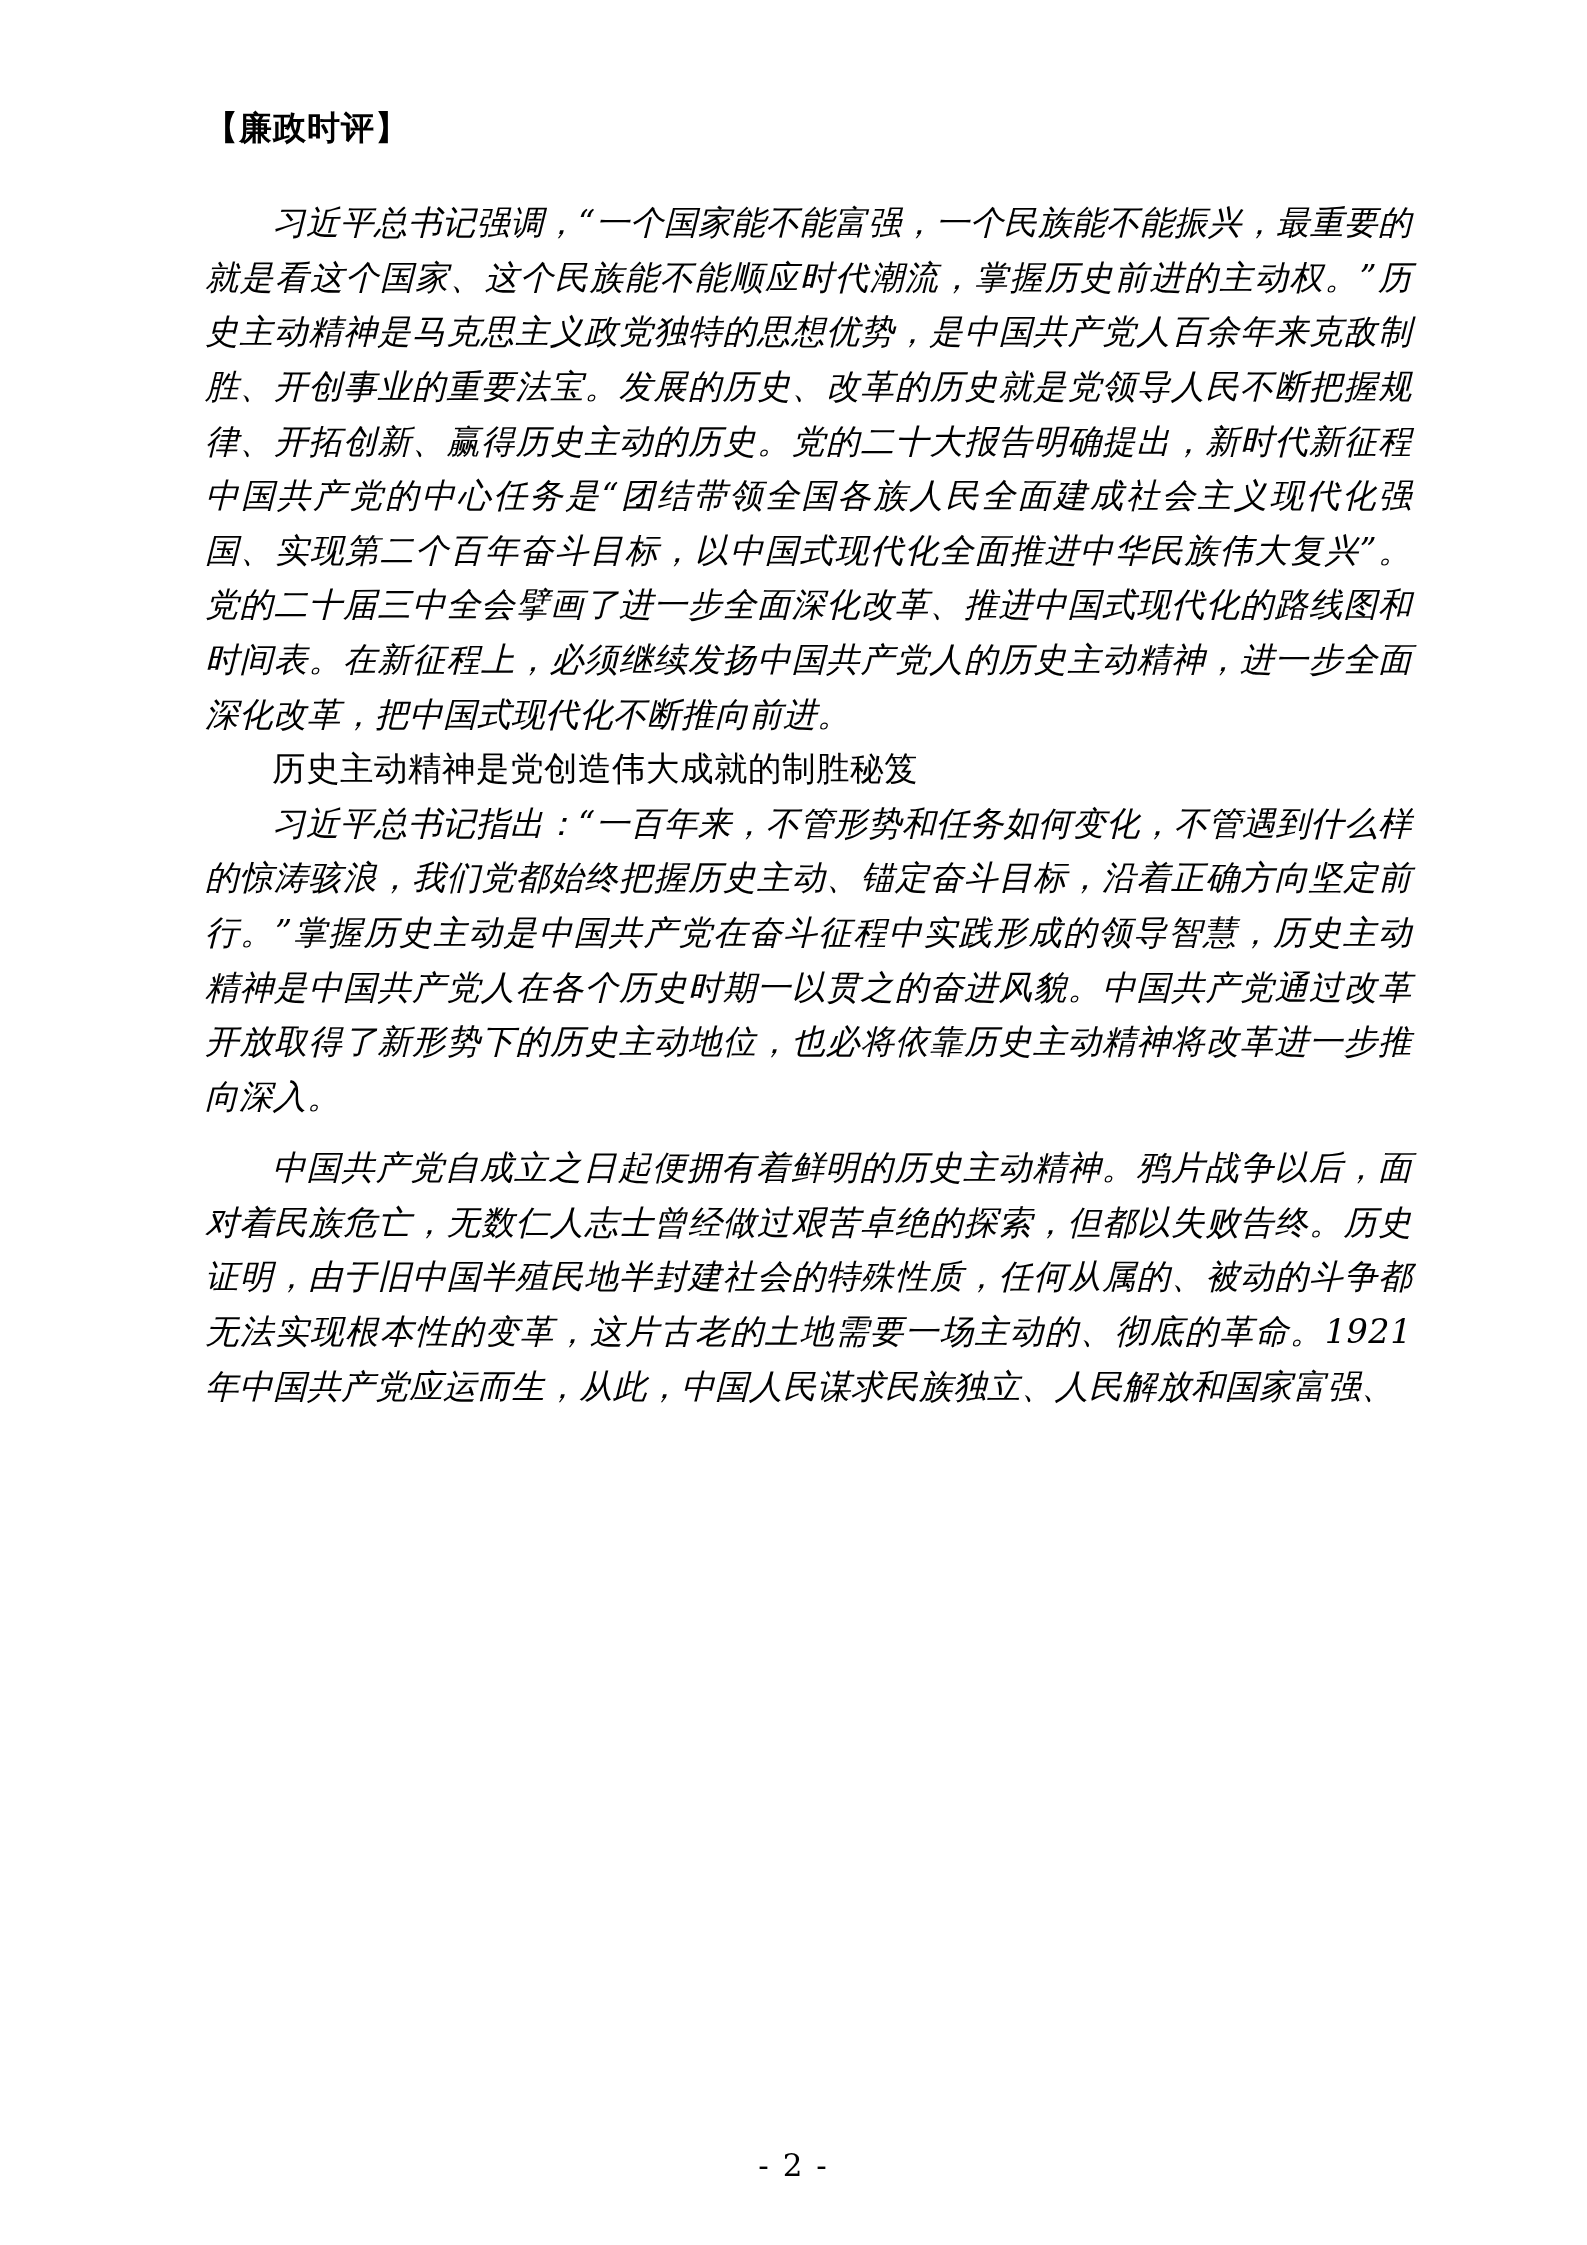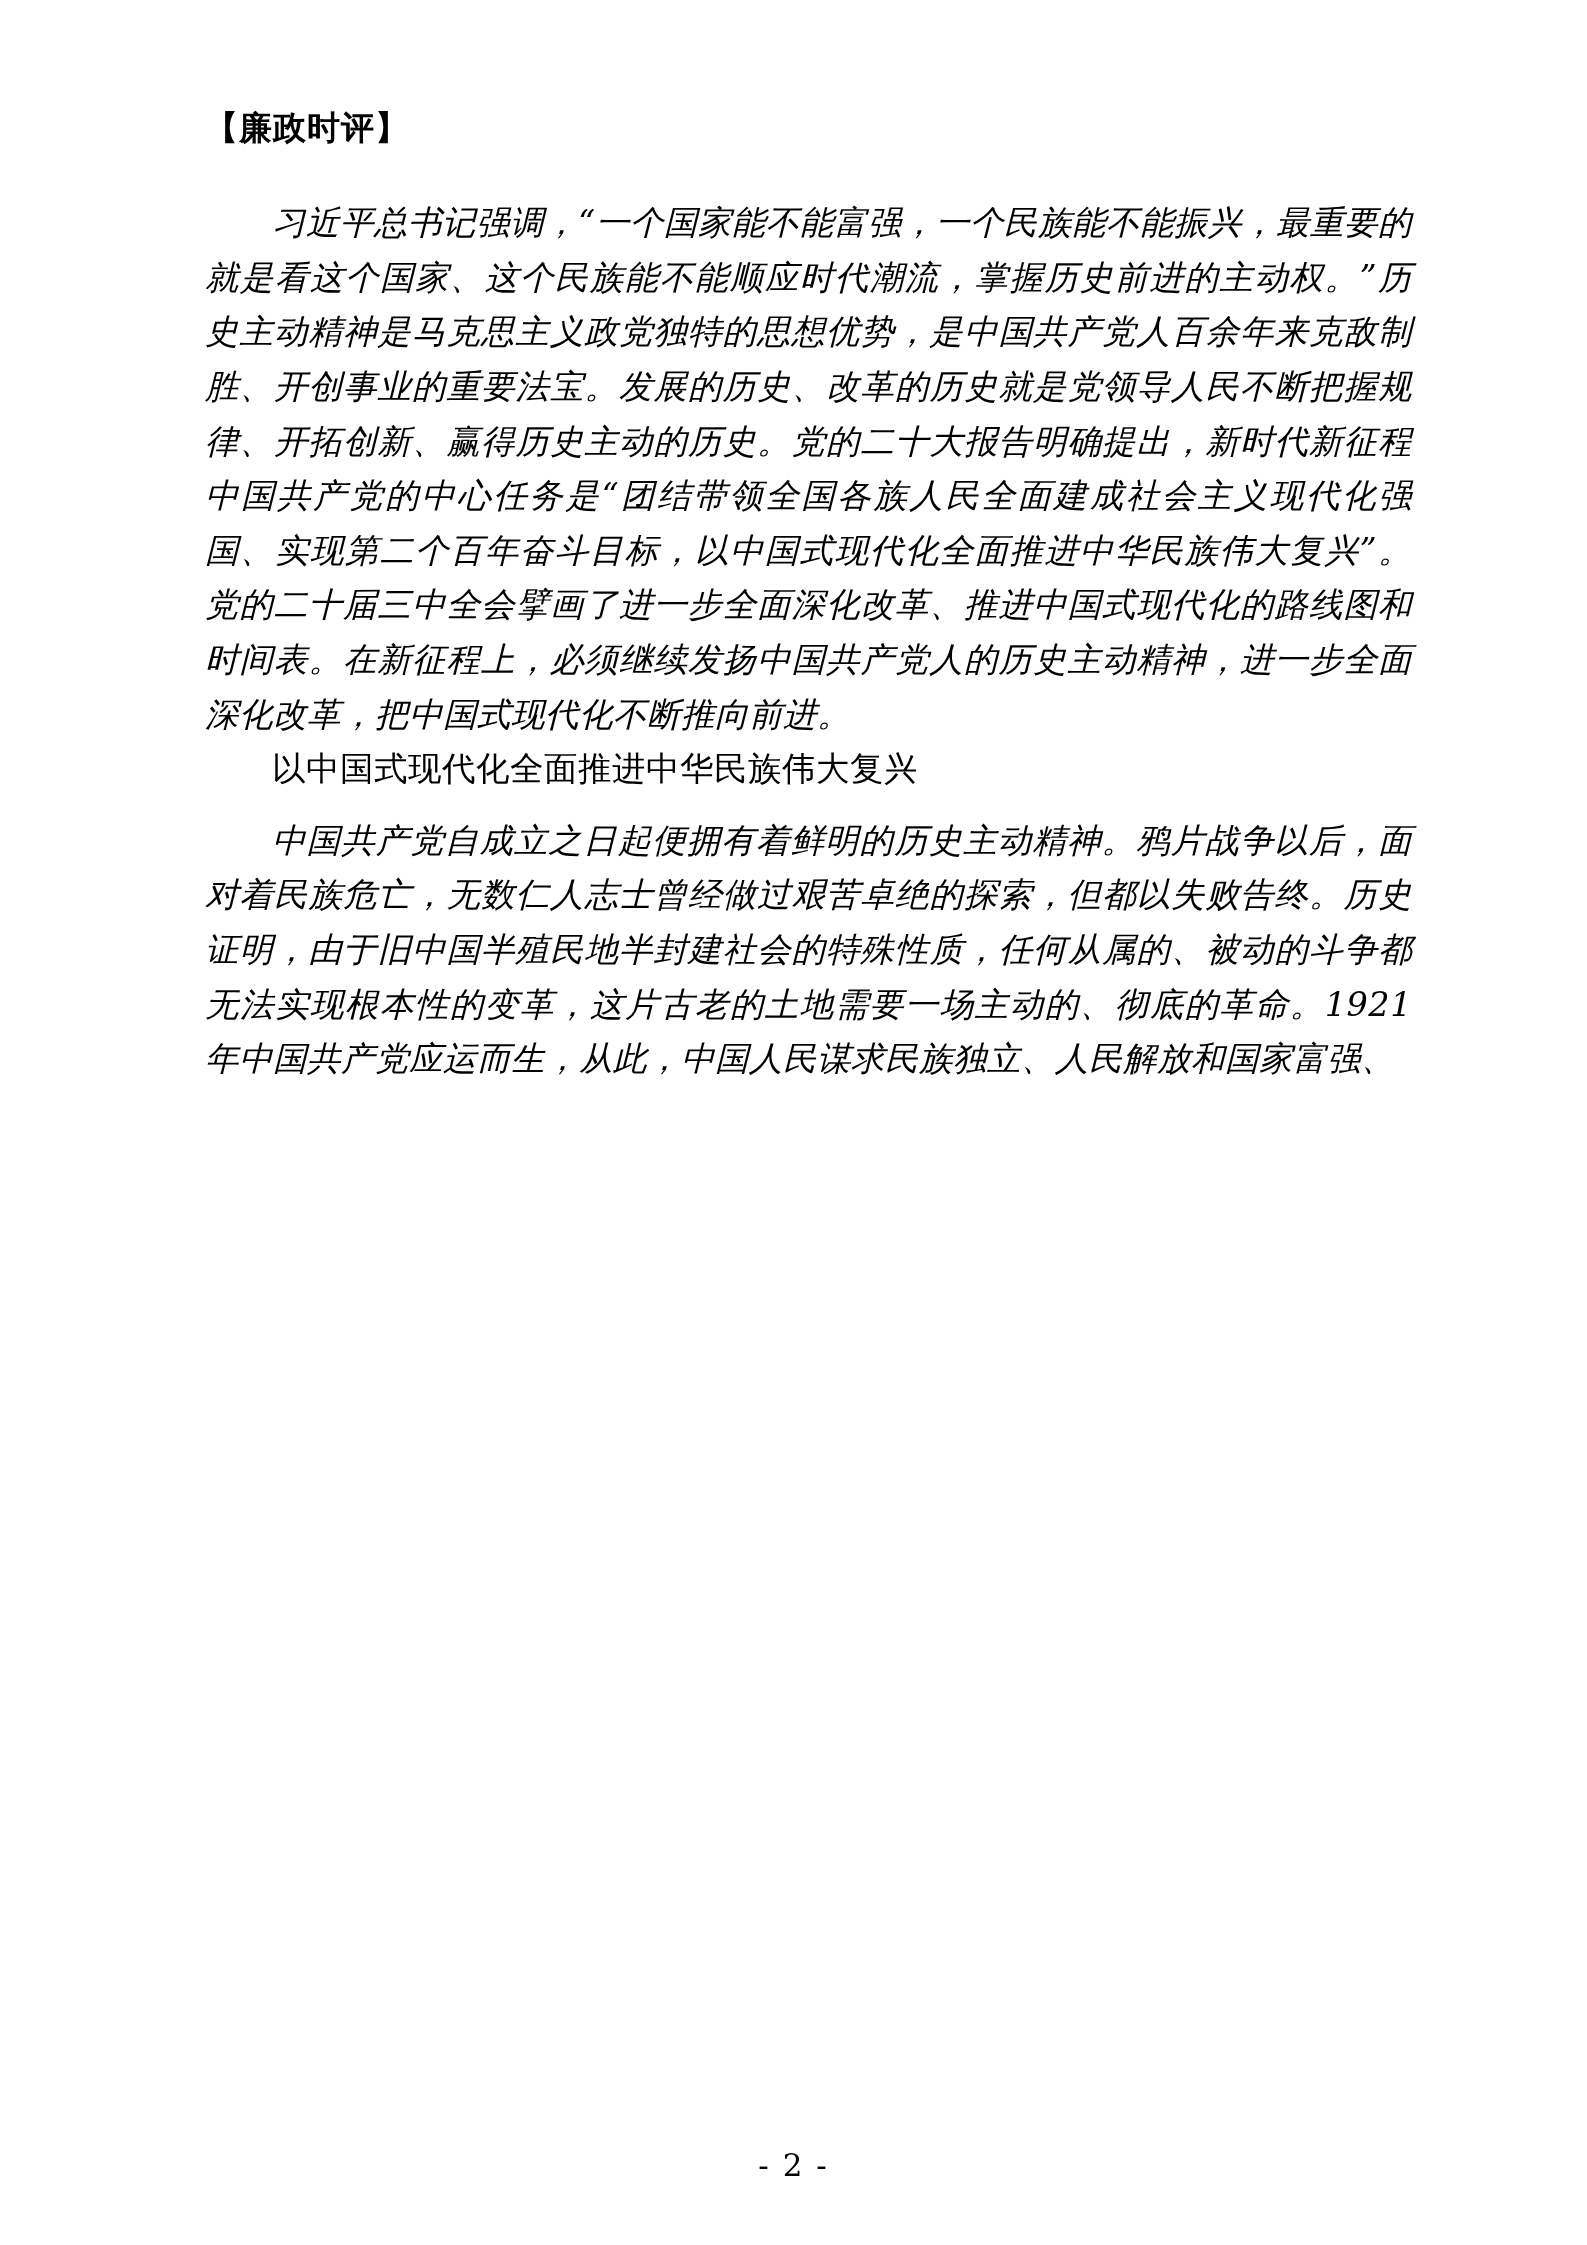--- a/index.html
+++ b/index.html
@@ -73,22 +73,23 @@
 </head>
 <body>
 
 <div class="page">
 
   <div class="section-tag">【廉政时评】</div>
 
 
   <p class="body-par">习近平总书记强调，“一个国家能不能富强，一个民族能不能振兴，最重要的就是看这个国家、这个民族能不能顺应时代潮流，掌握历史前进的主动权。”历史主动精神是马克思主义政党独特的思想优势，是中国共产党人百余年来克敌制胜、开创事业的重要法宝。发展的历史、改革的历史就是党领导人民不断把握规律、开拓创新、赢得历史主动的历史。党的二十大报告明确提出，新时代新征程中国共产党的中心任务是“团结带领全国各族人民全面建成社会主义现代化强国、实现第二个百年奋斗目标，以中国式现代化全面推进中华民族伟大复兴”。党的二十届三中全会擘画了进一步全面深化改革、推进中国式现代化的路线图和时间表。在新征程上，必须继续发扬中国共产党人的历史主动精神，进一步全面深化改革，把中国式现代化不断推向前进。</p>
 
-  <p class="subhead">以中国式现代化全面推进中华民族伟大复兴</p>
+  <p class="subhead">历史主动精神是党创造伟大成就的制胜秘笈</p>
 
+  <p class="body-par">习近平总书记指出：“一百年来，不管形势和任务如何变化，不管遇到什么样的惊涛骇浪，我们党都始终把握历史主动、锚定奋斗目标，沿着正确方向坚定前行。”掌握历史主动是中国共产党在奋斗征程中实践形成的领导智慧，历史主动精神是中国共产党人在各个历史时期一以贯之的奋进风貌。中国共产党通过改革开放取得了新形势下的历史主动地位，也必将依靠历史主动精神将改革进一步推向深入。</p>
 
   <div class="spacer-par"></div>
 
   <p class="body-par">中国共产党自成立之日起便拥有着鲜明的历史主动精神。鸦片战争以后，面对着民族危亡，无数仁人志士曾经做过艰苦卓绝的探索，但都以失败告终。历史证明，由于旧中国半殖民地半封建社会的特殊性质，任何从属的、被动的斗争都无法实现根本性的变革，这片古老的土地需要一场主动的、彻底的革命。1921 年中国共产党应运而生，从此，中国人民谋求民族独立、人民解放和国家富强、</p>
 
 </div>
 
 <div class="page-number">- 2 -</div>
 
 </body></html>

